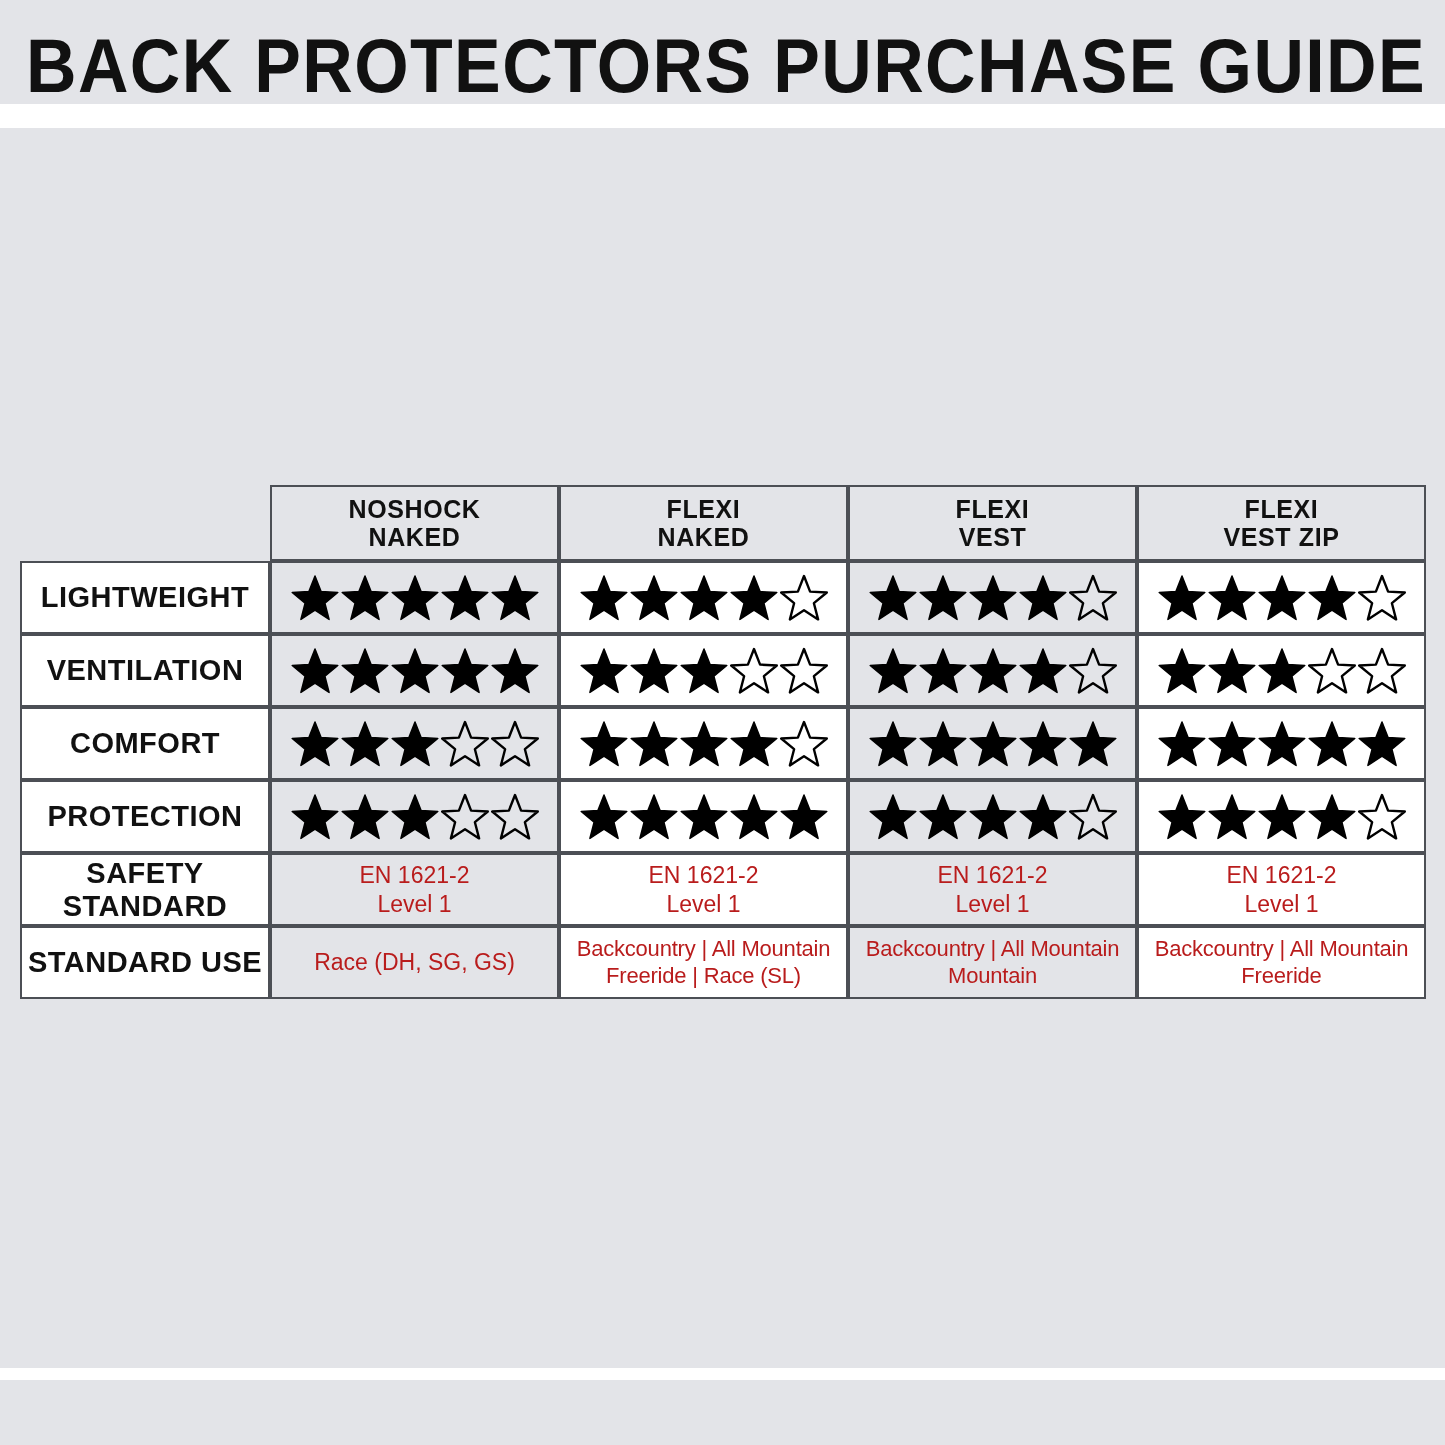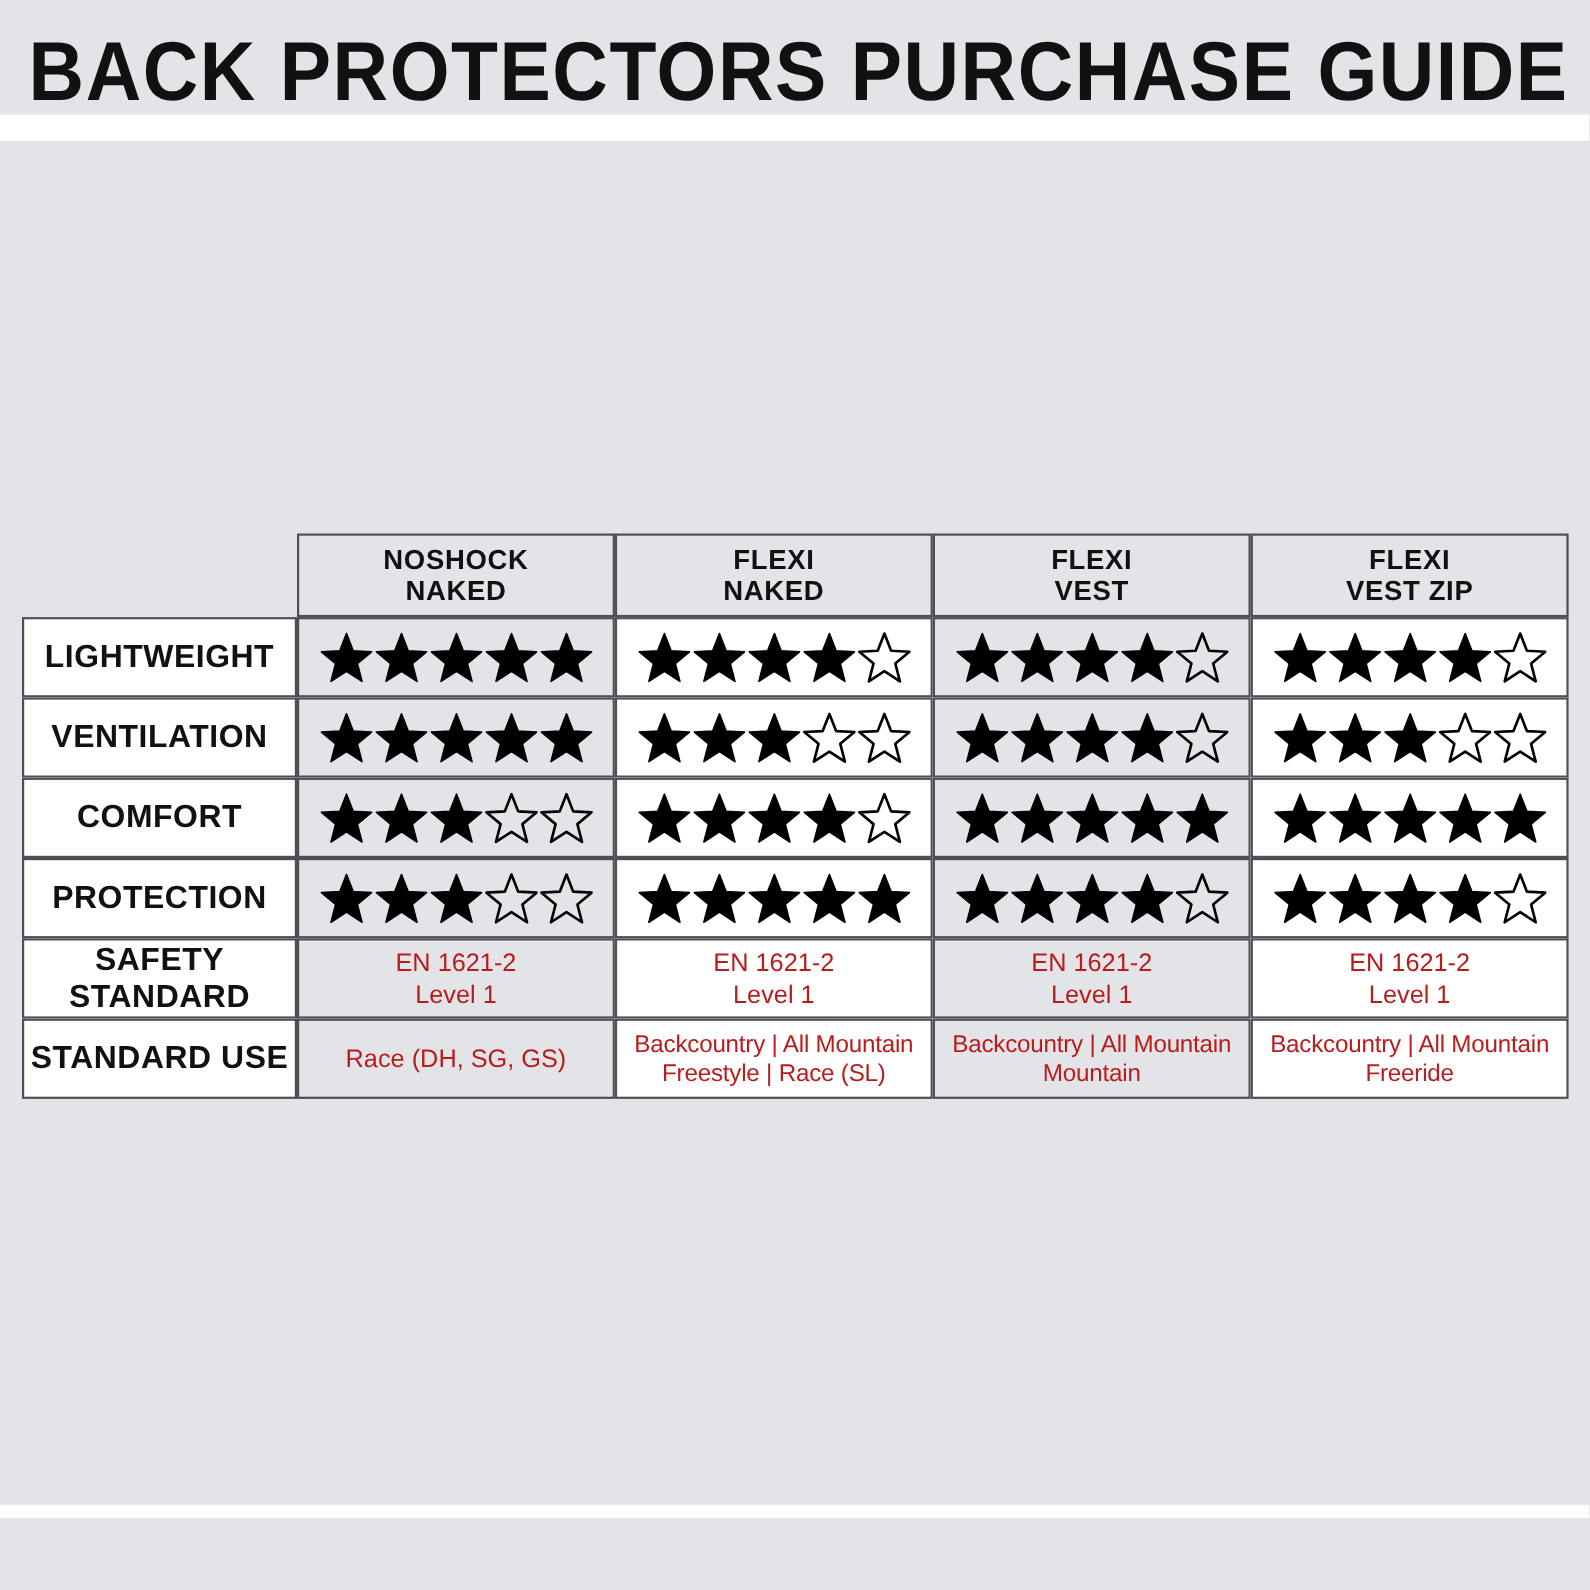--- a/index.html
+++ b/index.html
@@ -518,21 +518,21 @@
         <tr>
           <td class="rowlabel">STANDARD USE</td>
           <td class="data bg-gray">
             <div class="celltext">
               <span class="l1">Race (DH, SG, GS)</span>
             </div>
           </td>
           <td class="data bg-white">
             <div class="celltext tight">
               <span class="l1">Backcountry | All Mountain</span>
-              <span class="l2">Freestyle | Race (SL)</span>
+              <span class="l2">Freeride | Race (SL)</span>
             </div>
           </td>
           <td class="data bg-gray">
             <div class="celltext tight">
               <span class="l1">Backcountry | All Mountain</span>
               <span class="l2">Mountain</span>
             </div>
           </td>
           <td class="data bg-white">
             <div class="celltext tight">

